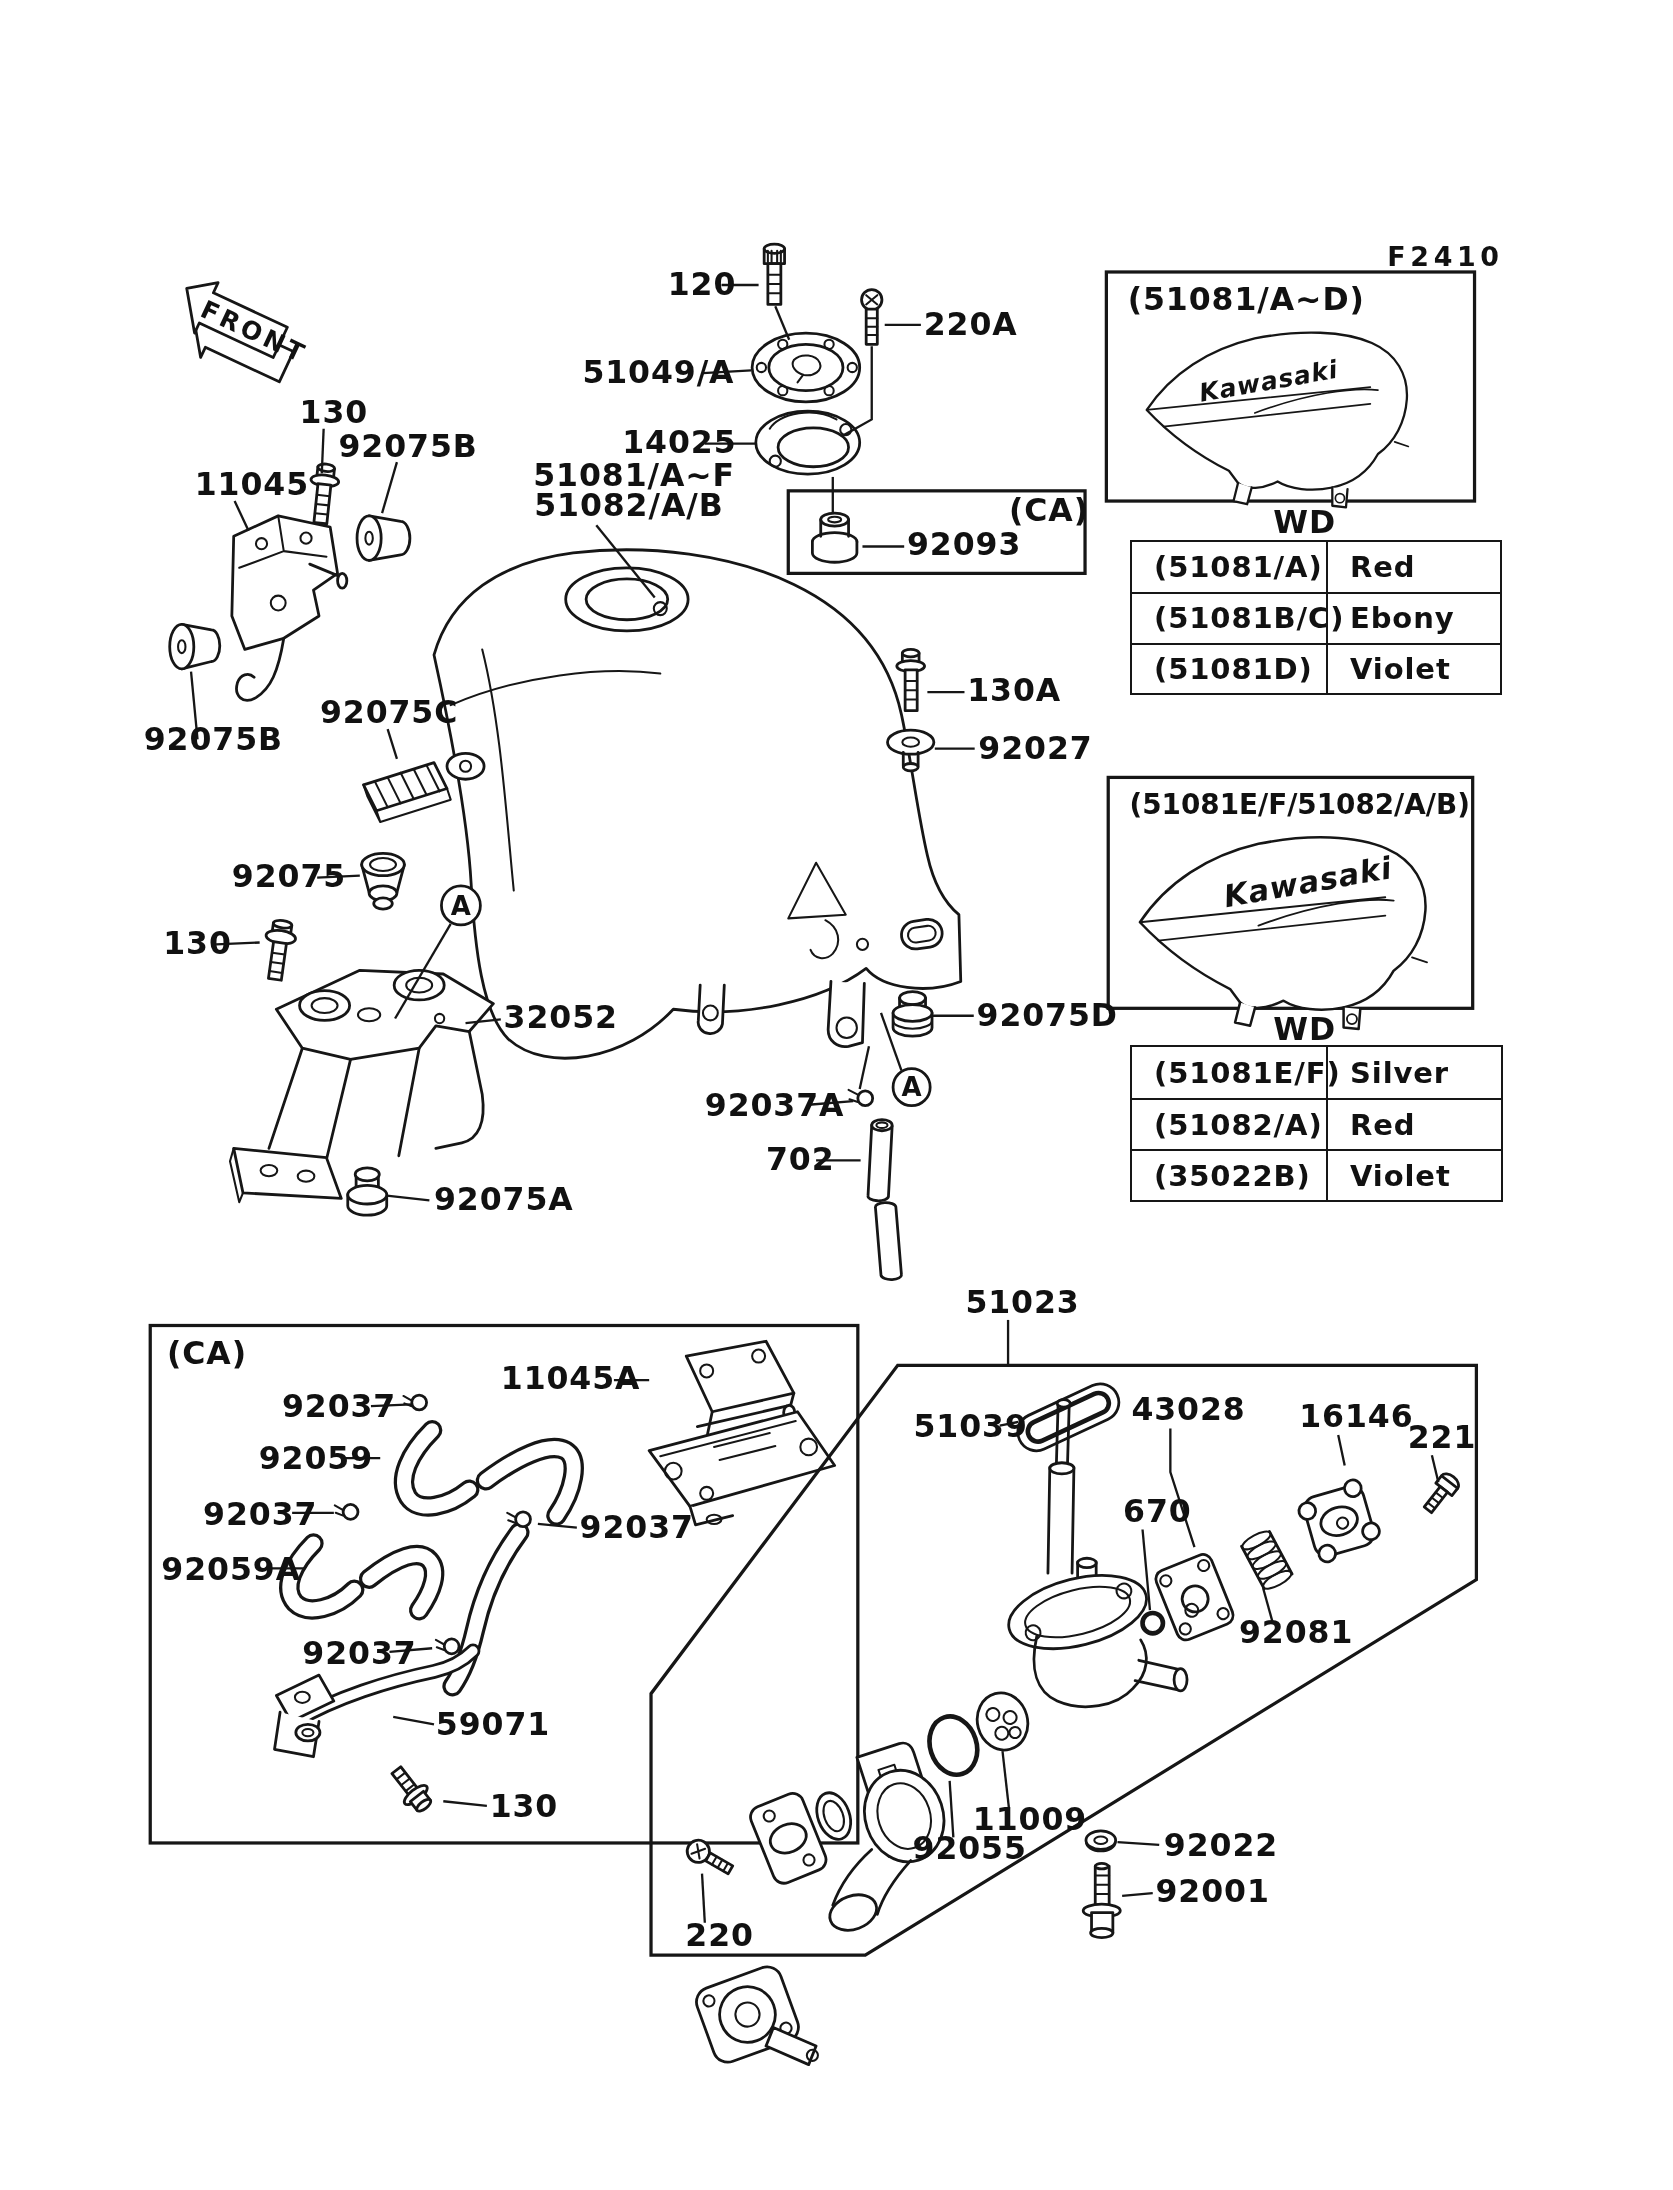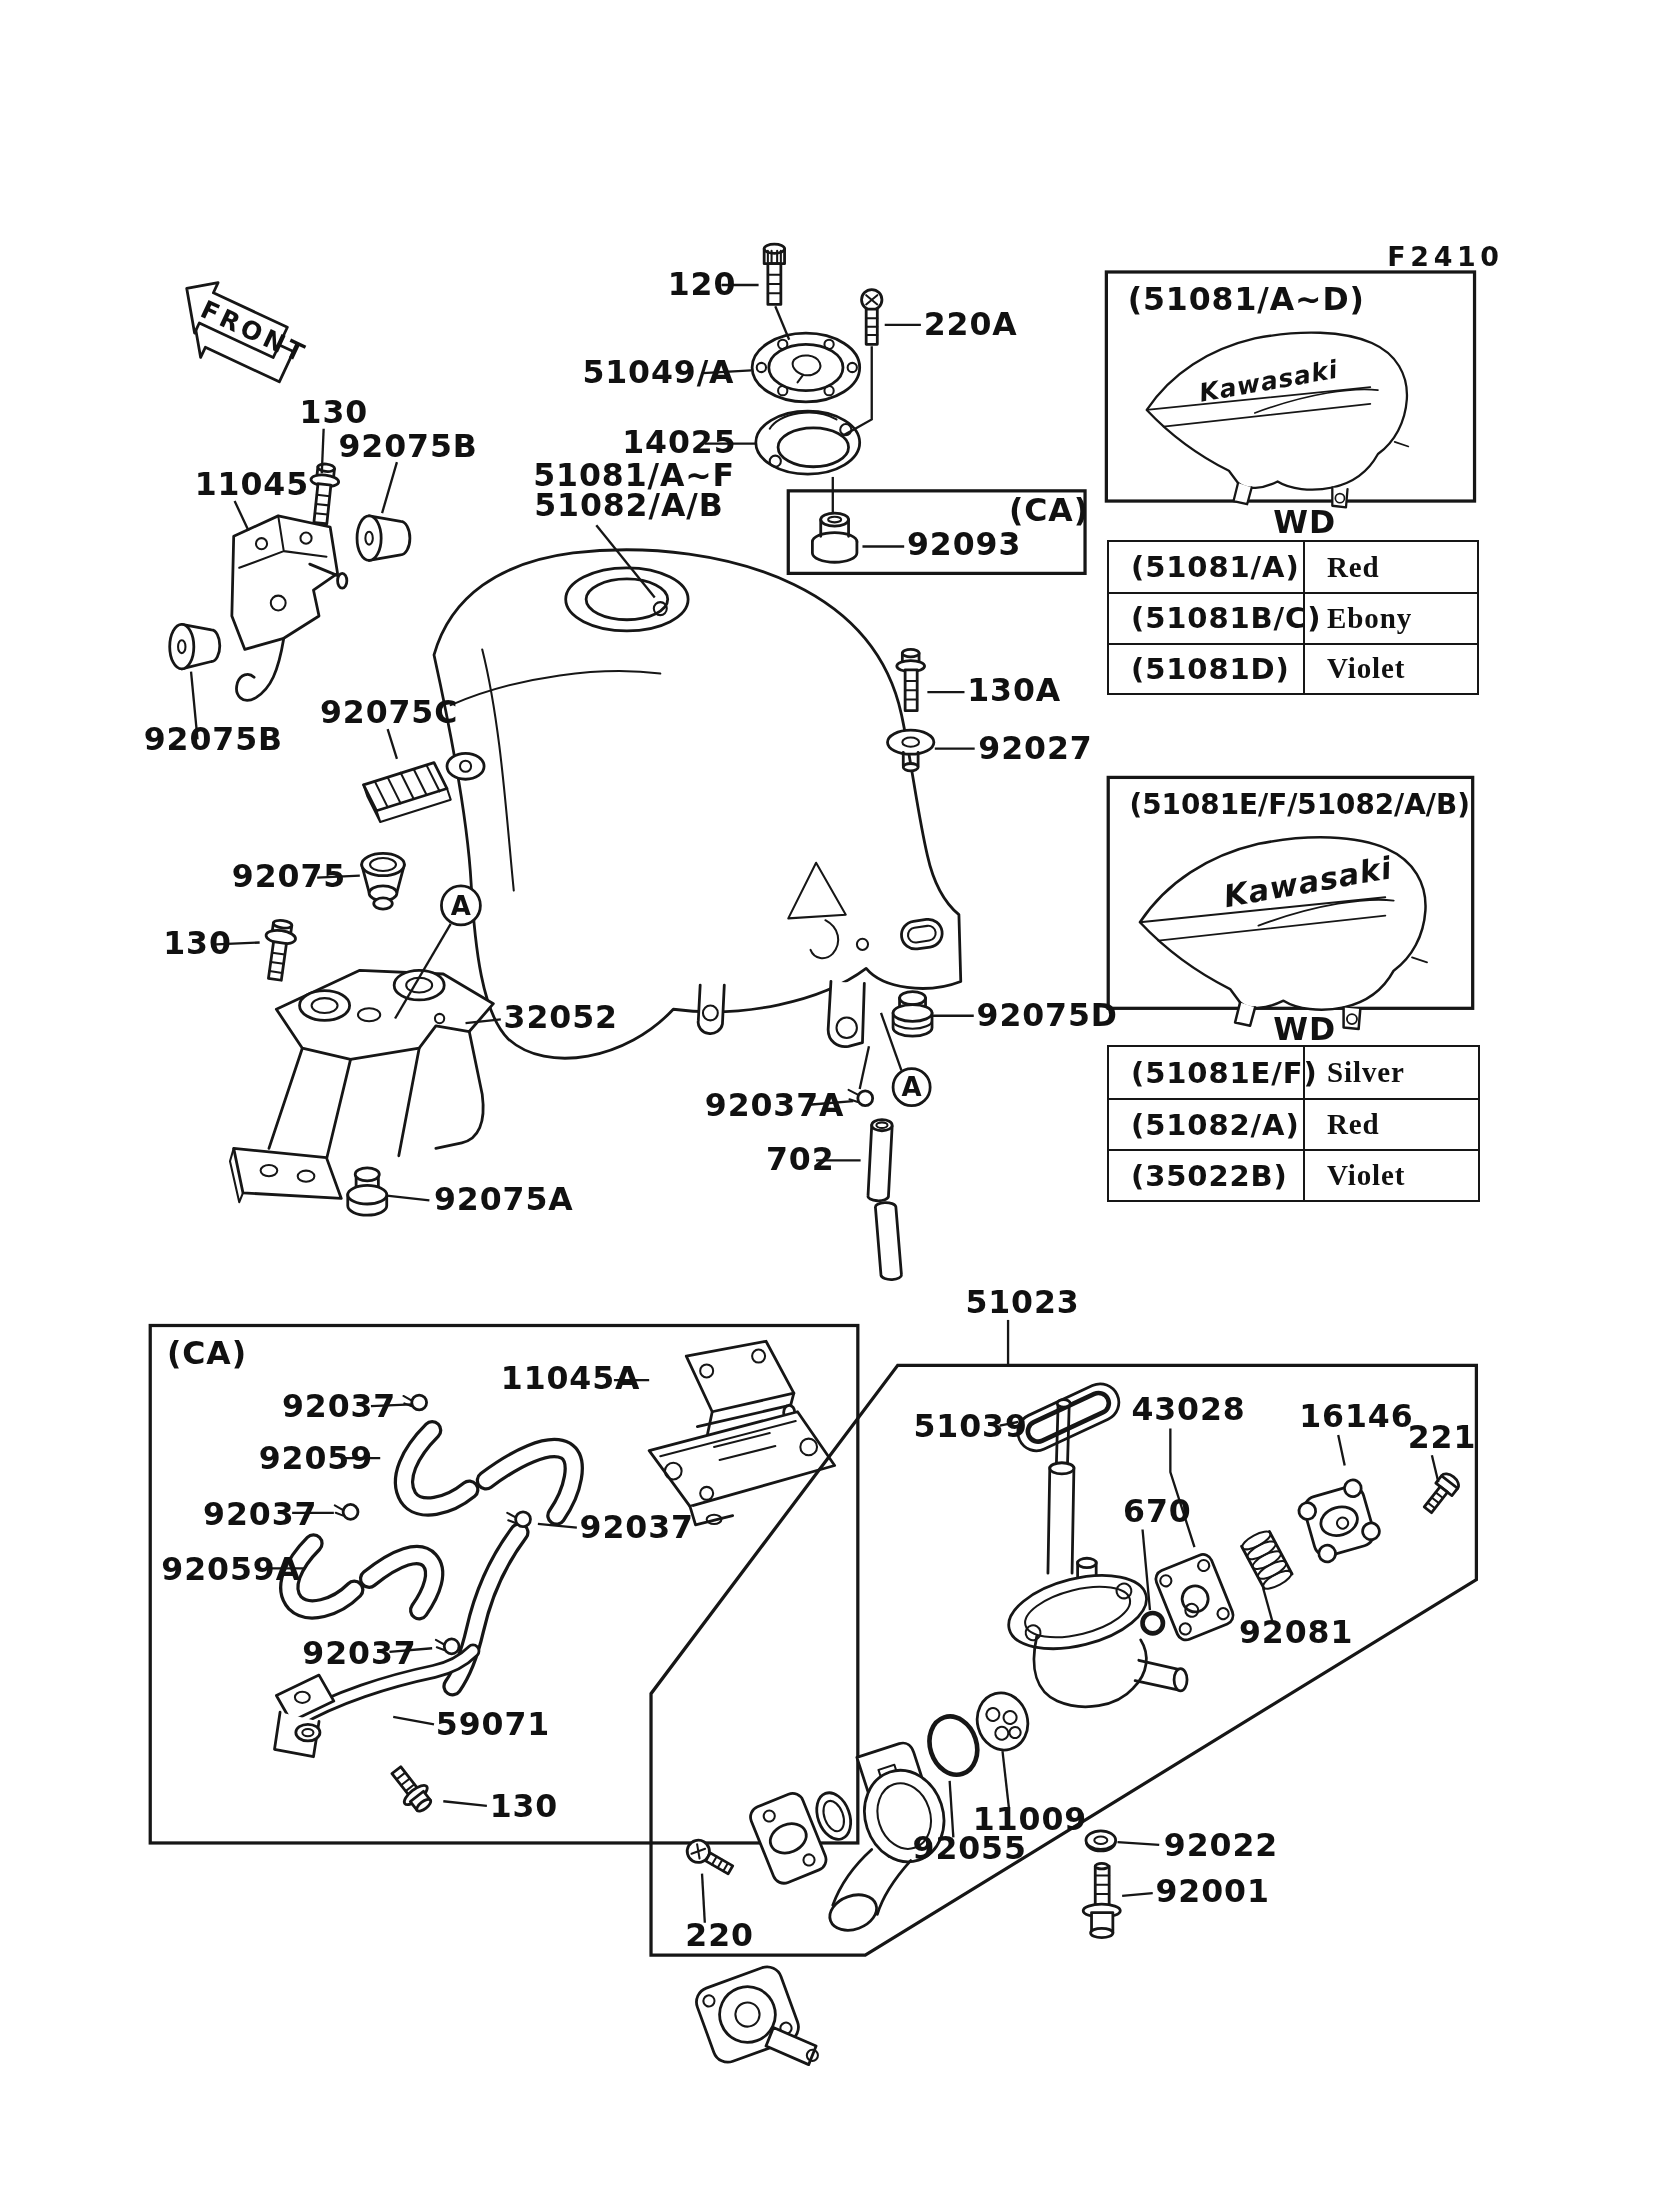--- a/index.html
+++ b/index.html
@@ -17,25 +17,25 @@
   .pipe{stroke:#161616;stroke-width:16;fill:none;stroke-linecap:round;}
   .pipein{stroke:#fff;stroke-width:10;fill:none;stroke-linecap:round;}
   .lbl{font:bold 34px "DejaVu Sans",sans-serif;fill:#111;letter-spacing:1px;}
   .lbl.spaced{font-size:29px;letter-spacing:5px;}
   .lbl.fit{font-size:30px;letter-spacing:0;}
   .lbl.brand{font:italic bold 27px "DejaVu Sans",sans-serif;letter-spacing:1px;}
   .lbl.brand2{font:italic bold 33px "DejaVu Sans",sans-serif;letter-spacing:1px;}
   .lbl.front{font:bold 27px "DejaVu Sans",sans-serif;letter-spacing:4px;fill:#111;}
   .mkr-circle{stroke:#161616;stroke-width:3;fill:#fff;}
   .mkr-text{font:bold 28px "DejaVu Sans",sans-serif;fill:#111;text-anchor:middle;}
-  .ptable{position:absolute;display:grid;border:2.8px solid #161616;background:#fff;}
+  .ptable{position:absolute;display:grid;border:2.8px solid #161616;background:#fff;margin-left:23px;}
   .ptable .cell{display:flex;align-items:center;padding-left:22px;
     font:bold 29px "DejaVu Sans",sans-serif;color:#111;letter-spacing:0.9px;
     border-top:2.8px solid #161616;}
-  .ptable .cell.c1{border-left:2.8px solid #161616;font-family:Liberation Serif, serif;}
+  .ptable .cell.c1{border-left:2.8px solid #161616;}
   .ptable .cell.r0{border-top:none;}
 </style>
 </head>
 <body>
 
 <div class="stage">
 <svg id="scene" width="1673" height="2191" viewBox="0 0 1804 2362">
 
   <g transform="translate(248,348) rotate(25)">
     <path class="ln" fill="#111" stroke="none" d="M -50,-6 L -22,-26 L -22,-14 L 66,-14 L 66,22 L -22,22 L -22,34 Z" transform="translate(9,13)"></path>

